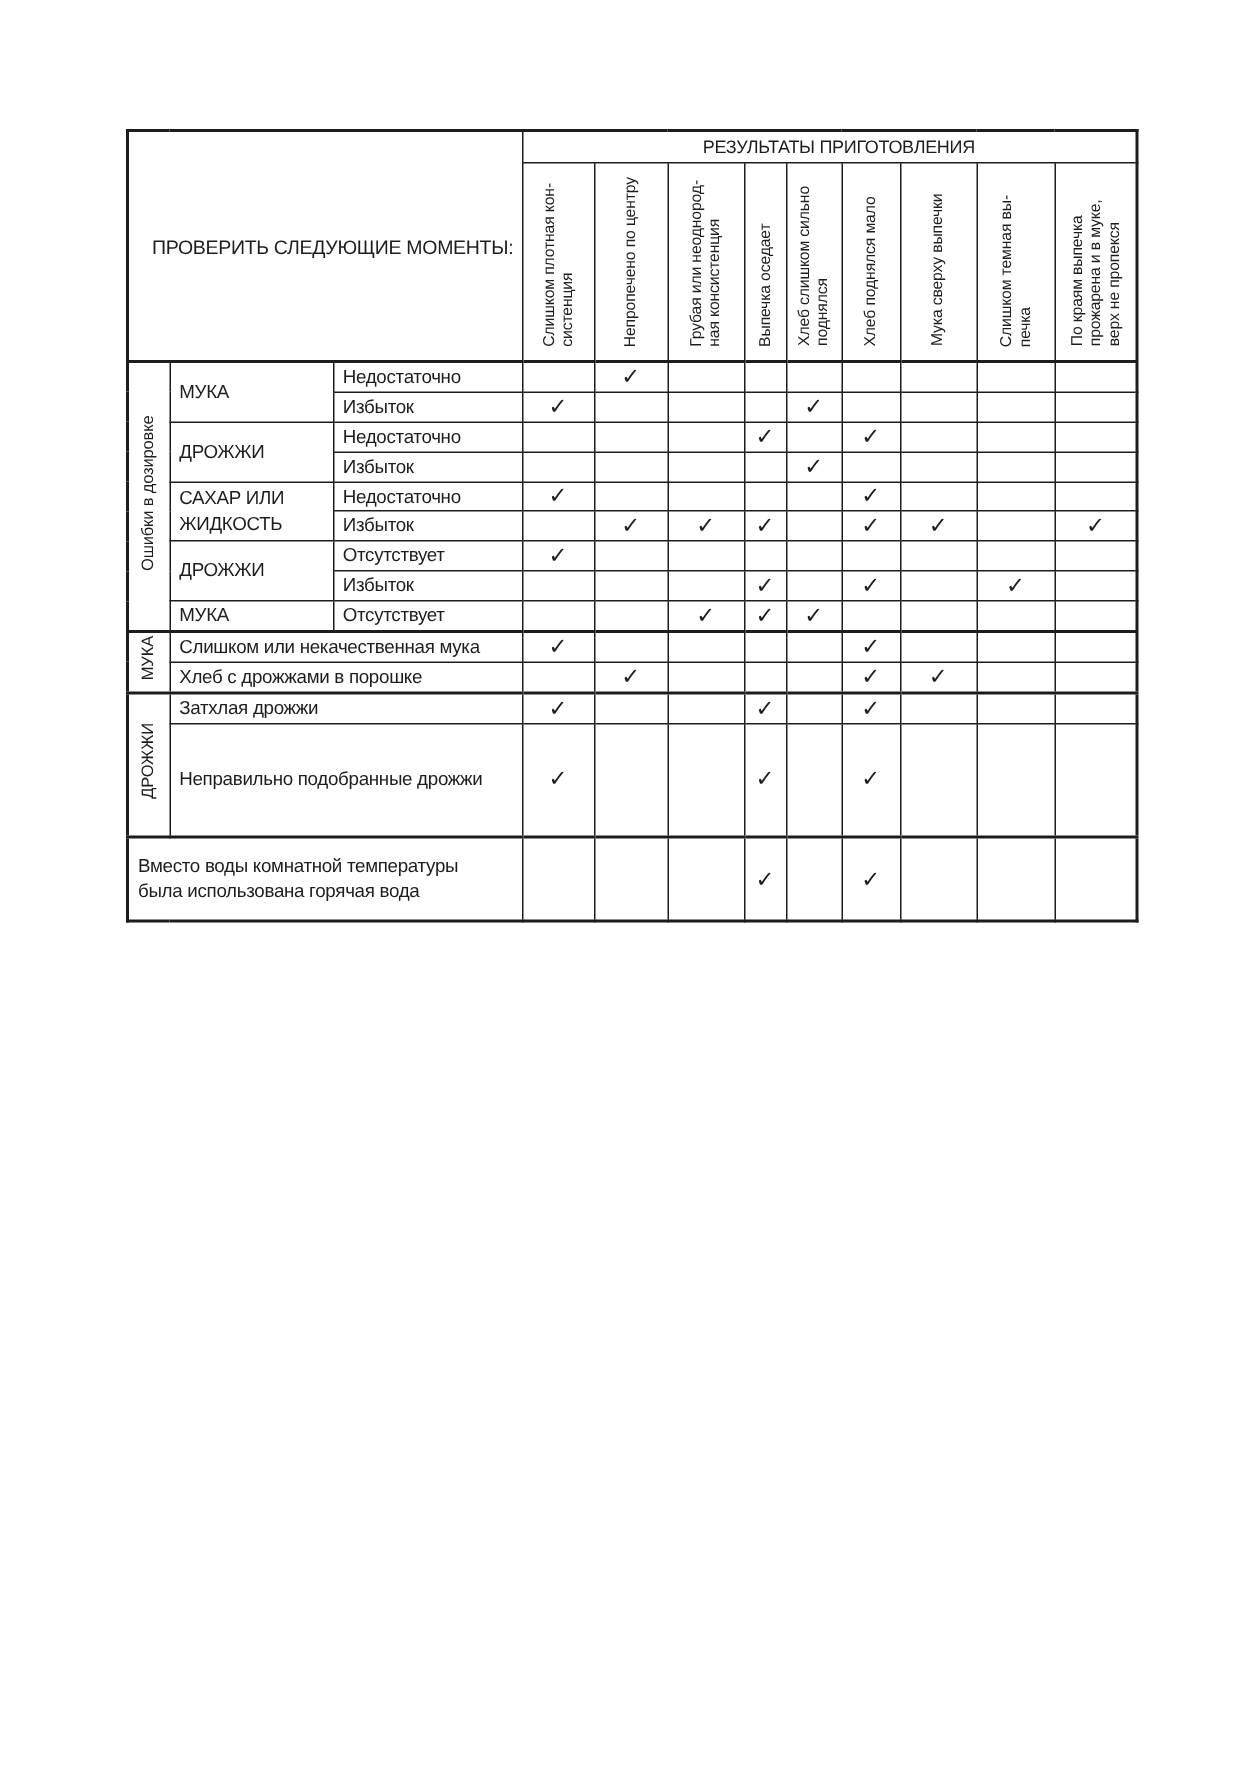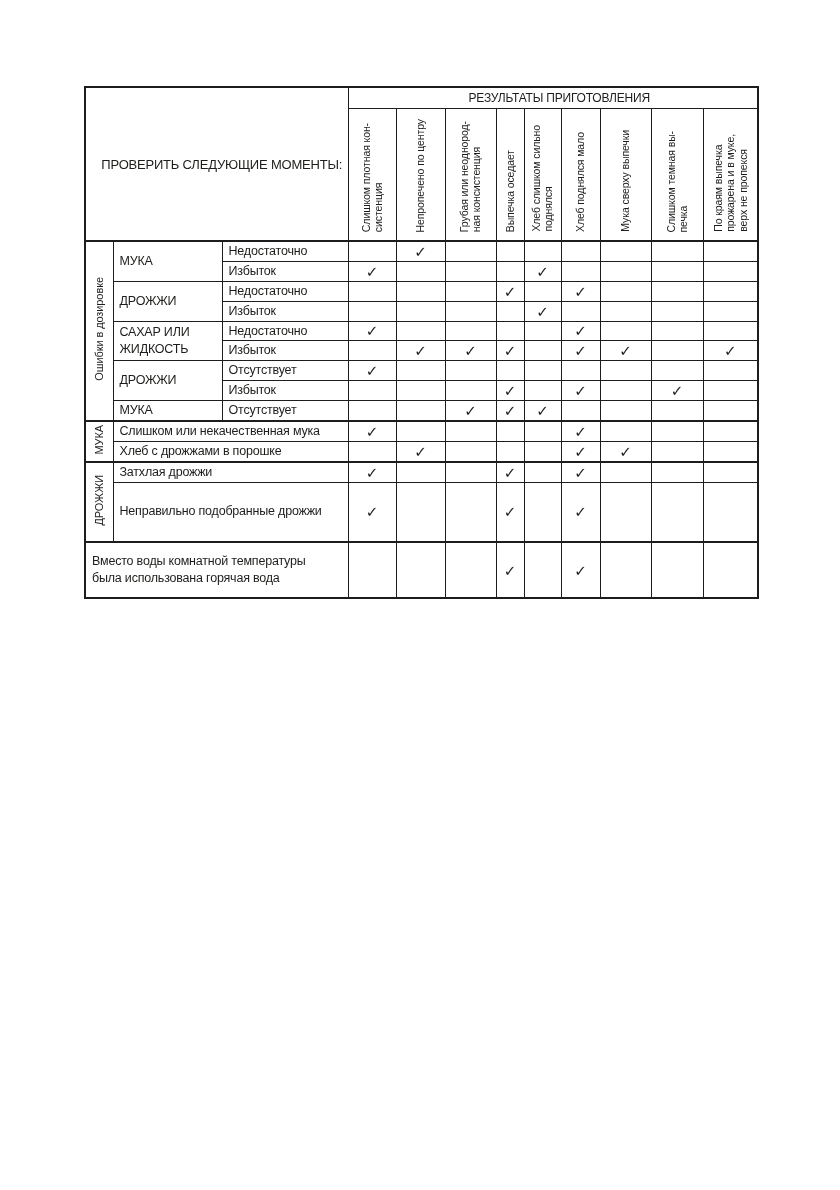--- a/index.html
+++ b/index.html
@@ -61,21 +61,21 @@
     letter-spacing: -0.1px;
     text-align: left;
   }
   td.vgroup {
     vertical-align: middle;
     text-align: center;
     padding: 2px 0;
   }
   td.vgroup .vtext { font-size: 11px; }
   tbody tr { height: 19px; }
-  tbody tr.tall { height: 60px; }
+  tbody tr.tall { height: 76px; }
   tbody tr.footer-row { height: 56px; margin-top: 24px; }
   td.ing, td.cond, td.cause {
     font-size: 12.5px;
     letter-spacing: -0.2px;
     vertical-align: middle;
     text-align: left;
     padding: 1px 2px 1px 6px;
     white-space: pre-line;
     line-height: 1.35;
   }

